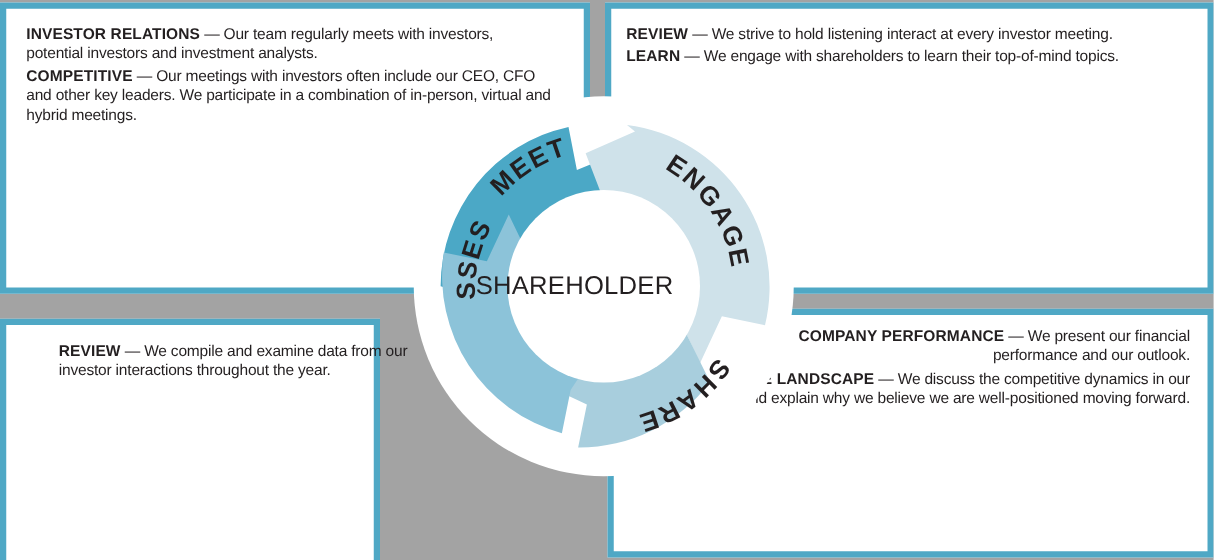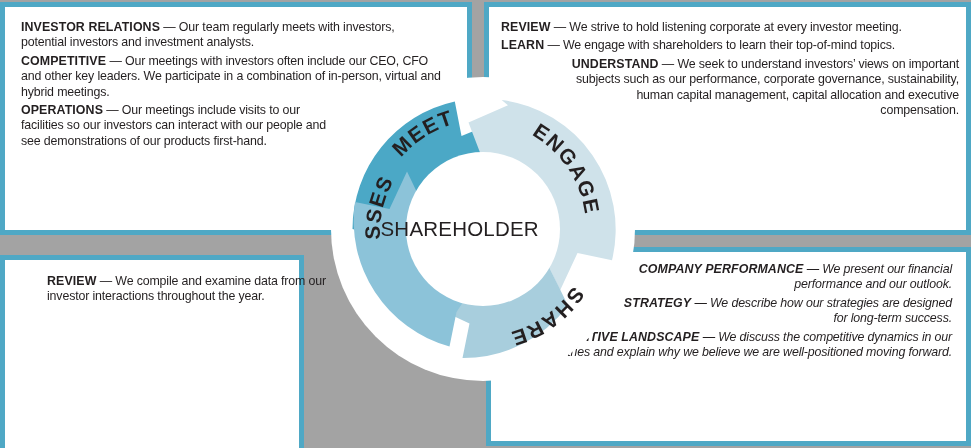--- a/index.html
+++ b/index.html
@@ -50,21 +50,21 @@
     font-weight: bold;
     letter-spacing: 0.1px;
   }
   .align-right { text-align: right; }
   .align-left  { text-align: left; }
 
   
   #panel-meet .txt   { position: absolute; left: 16px;  top: 13px;  width: 420px; }
   #panel-engage .txt { position: absolute; left: 12px;  top: 13px;  width: 458px; }
   #panel-assess .txt { position: absolute; left: 14px;  top: 14px;  width: 318px; }
-  #panel-share .txt  { position: absolute; right: 14px; top: 10px;  width: 460px; font-style: italic; }
+  #panel-share .txt  { position: absolute; right: 14px; top: 10px;  width: 460px; }
 
   
   #cycle {
     position: absolute;
     left: 328px;
     top: 74px;
     width: 310px;
     height: 310px;
   }
   #cycle svg { display: block; }
@@ -101,43 +101,37 @@
       <div class="txt">
 
         <p class="para align-left">
           <b>INVESTOR RELATIONS</b><span> — </span><span>Our team regularly meets with investors, potential investors and investment analysts.</span>
         </p>
 
         <p class="para align-left">
           <b>COMPETITIVE</b><span> — </span><span>Our meetings with investors often include our CEO, CFO and other key leaders.  We participate in a combination of in-person, virtual and hybrid meetings.</span>
         </p>
 
-        <p class="para align-left" style="width:310px;">
-          <b>OPERATIONS</b><span> — </span><span>Our meetings include visits to our facilities so our investors can interact with our people and see demonstrations of our products first-hand.</span>
-        </p>
 
       </div>
     </div>
   </div>
 
   <div class="panel" id="panel-engage" style="border-color: rgb(79, 168, 197);">
     <div class="panel-inner">
       <div class="txt">
 
         <p class="para align-left">
-          <b>REVIEW</b><span> — </span><span>We strive to hold listening corporate at every investor meeting.</span>
+          <b>REVIEW</b><span> — </span><span>We strive to hold listening interact at every investor meeting.</span>
         </p>
 
         <p class="para align-left">
           <b>LEARN</b><span> — </span><span>We engage with shareholders to learn their top-of-mind topics.</span>
         </p>
 
-        <p class="para align-right" style="margin-left:auto; width:400px;">
-          <b>UNDERSTAND</b><span> — </span><span>We seek to understand investors’ views on important subjects such as our performance, corporate governance, sustainability, human capital management, capital allocation and executive compensation.</span>
-        </p>
 
       </div>
     </div>
   </div>
 
   <div class="panel" id="panel-assess" style="border-color: rgb(79, 168, 197);">
     <div class="panel-inner">
       <div class="txt">
 
         <p class="para align-left" style="width:296px;">
@@ -150,23 +144,20 @@
   </div>
 
   <div class="panel" id="panel-share" style="border-color: rgb(79, 168, 197);">
     <div class="panel-inner">
       <div class="txt">
 
         <p class="para align-right" style="margin-left:auto; width:330px;">
           <b>COMPANY PERFORMANCE</b><span> — </span><span>We present our financial performance and our outlook.</span>
         </p>
 
-        <p class="para align-right" style="margin-left:auto; width:330px;">
-          <b>STRATEGY</b><span> — </span><span>We describe how our strategies are designed for long-term success.</span>
-        </p>
 
         <p class="para align-right" style="margin-left:auto; width:440px;">
           <b>COMPETITIVE LANDSCAPE</b><span> — </span><span>We discuss the competitive dynamics in our industries and explain why we believe we are well-positioned moving forward.</span>
         </p>
 
       </div>
     </div>
   </div>
 
   <div id="cycle">

